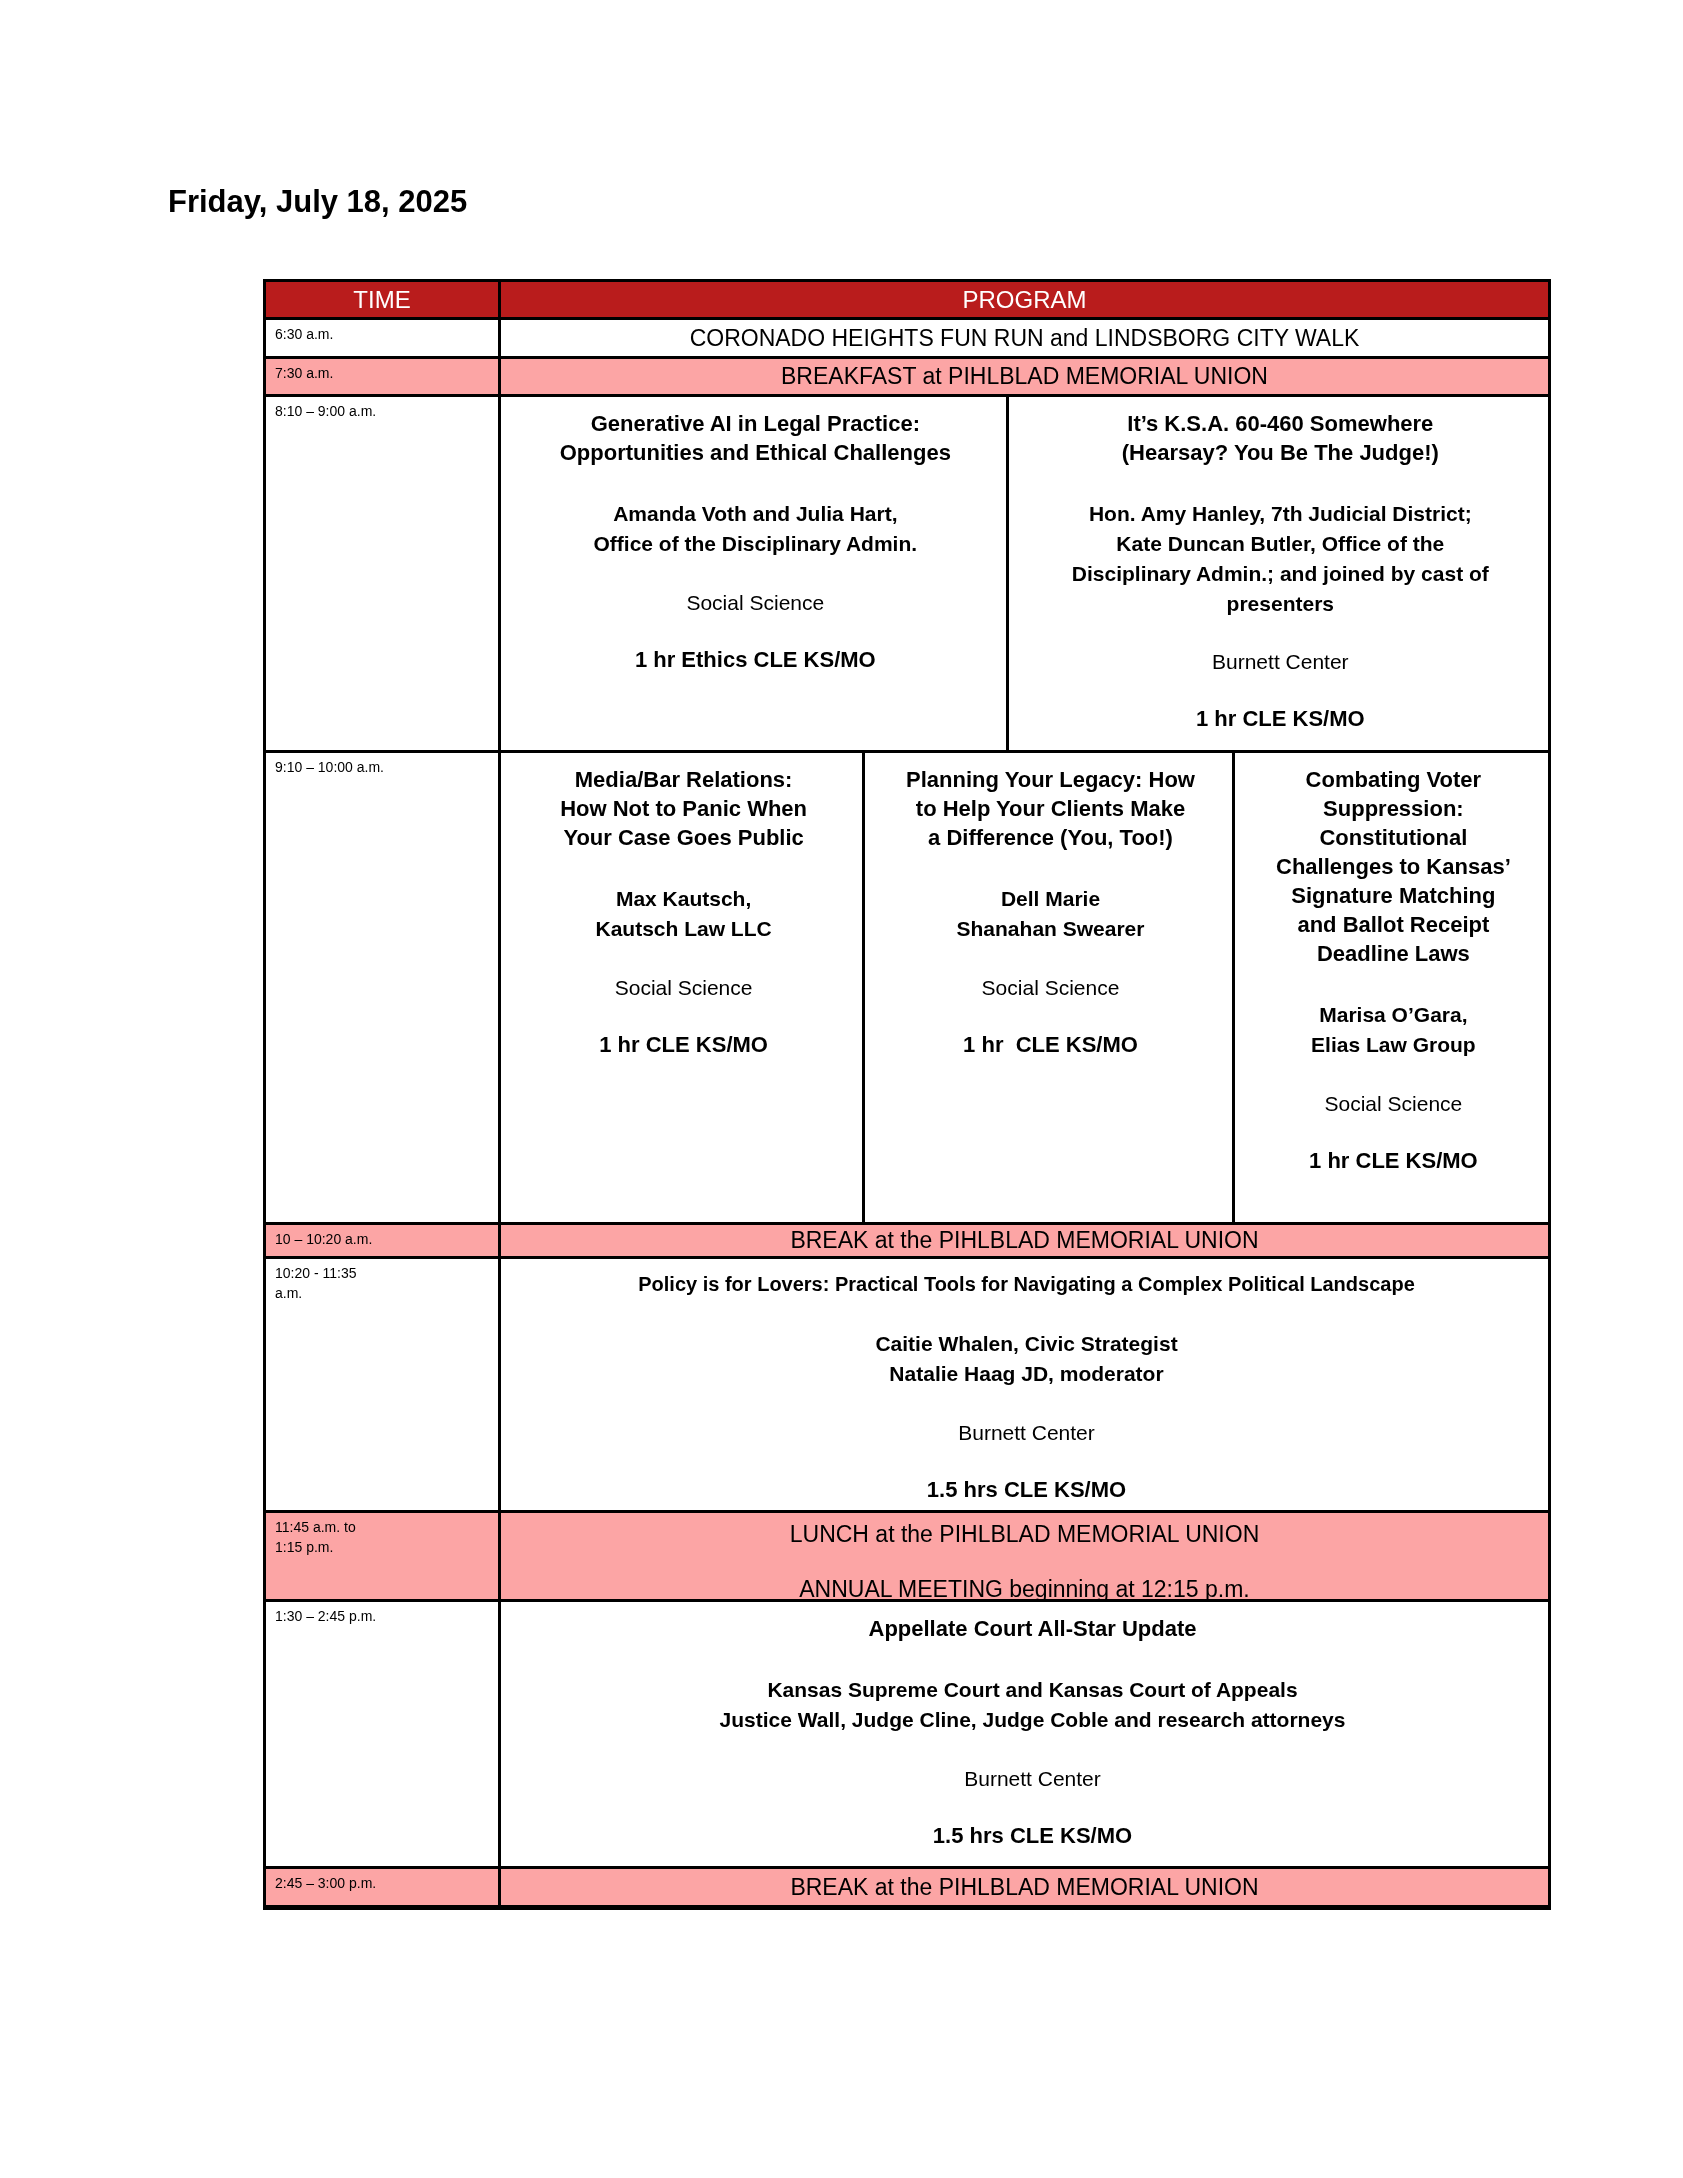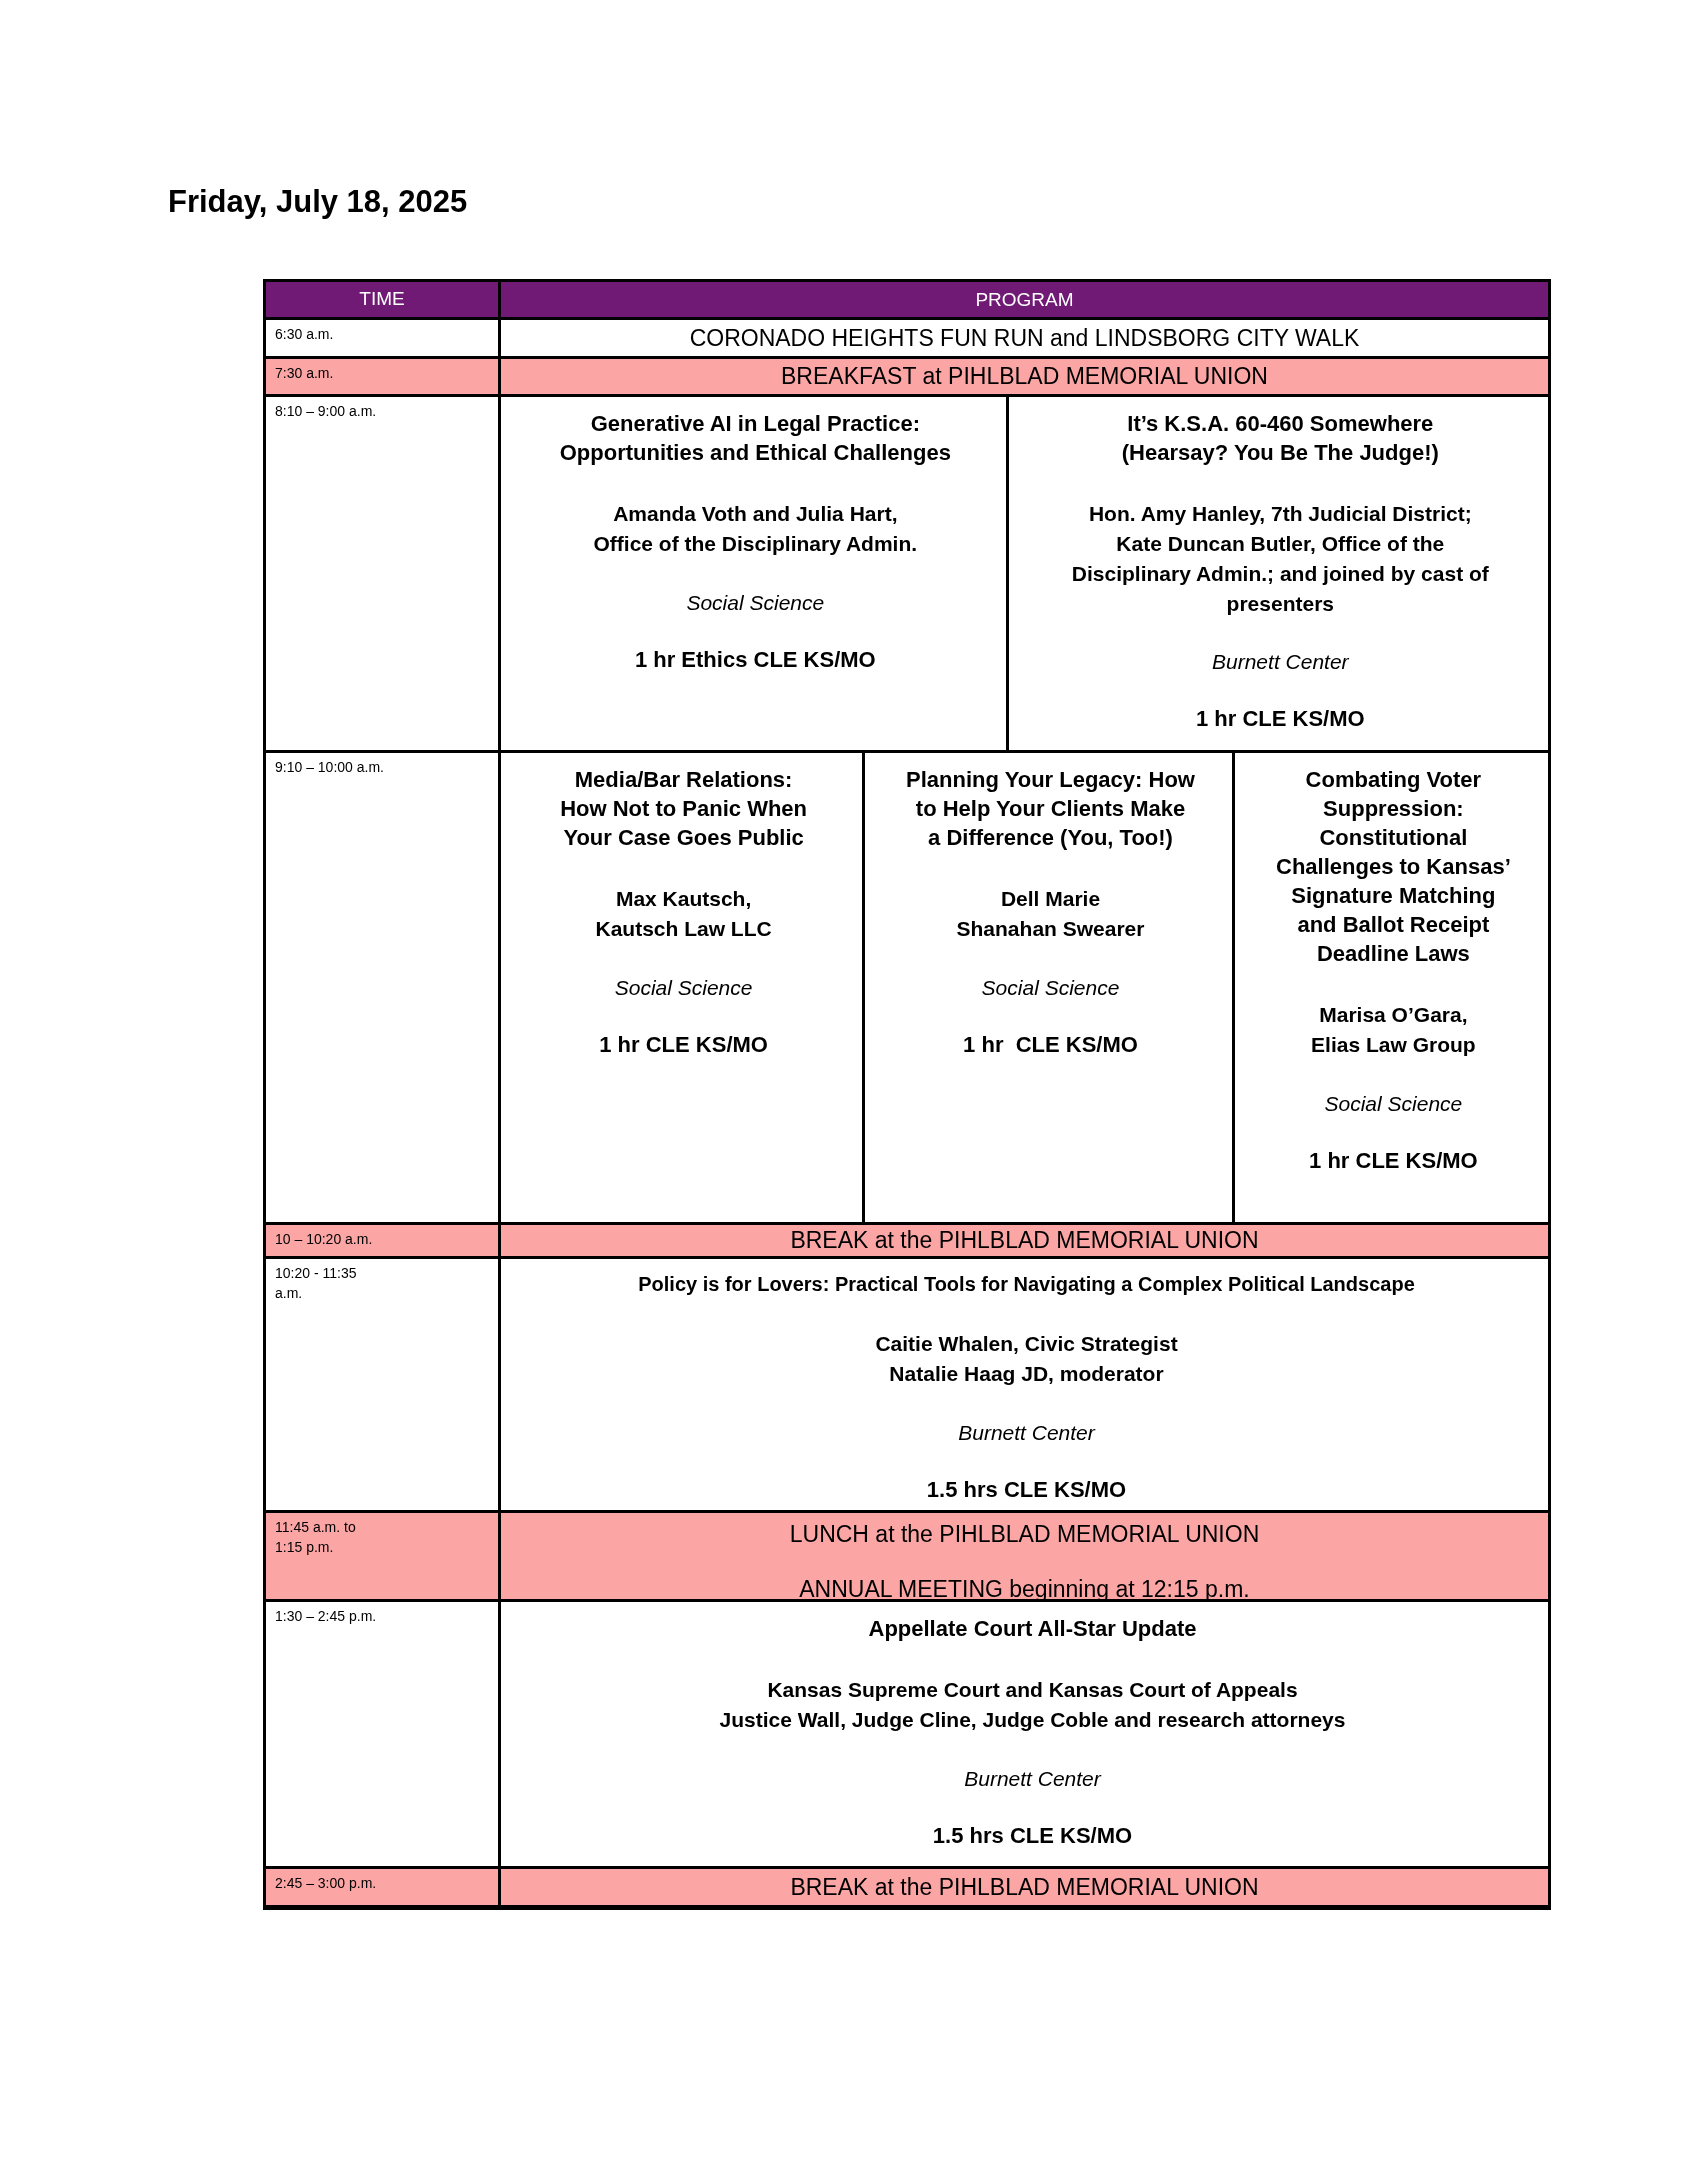--- a/index.html
+++ b/index.html
@@ -22,21 +22,21 @@
   .cell{box-sizing:border-box;}
   .time{
     width:235px;flex:none;border-right:3px solid #000;
     padding:5px 4px 4px 9px;font-size:14px;line-height:1.4;
     white-space:pre-line;
   }
   .prog{flex:1 1 auto;min-width:0;}
   
   .header-row{height:35px;}
   .header-row .cell{
-    background:#701a75;color:#fff;font-size:19px;
+    background:#b91c1c;color:#fff;font-size:24px;
     display:flex;align-items:center;justify-content:center;
     padding:0;white-space:normal;
   }
   
   .banner{
     display:flex;align-items:center;justify-content:center;
     font-size:23px;text-align:center;padding:2px 6px;
   }
   .shaded{background:#fca5a5;}
   
@@ -49,21 +49,21 @@
   .s-title{
     font-weight:bold;font-size:22px;line-height:1.32;
     white-space:pre-line;margin-top:6px;
   }
   .s-title.wide{font-size:20px;}
   .s-presenters{
     font-weight:bold;font-size:21px;line-height:1.42;
     white-space:pre-line;margin-top:32px;
   }
   .s-venue{
-    font-style:italic;font-size:21px;margin-top:32px;
+    font-size:21px;margin-top:32px;
   }
   .s-cle{
     font-weight:bold;font-size:22px;margin-top:32px;white-space:pre-wrap;
   }
   
   .r1{height:39px;}
   .r2{height:38px;}
   .r3{height:356px;}
   .r4{height:472px;}
   .r5{height:34px;}

